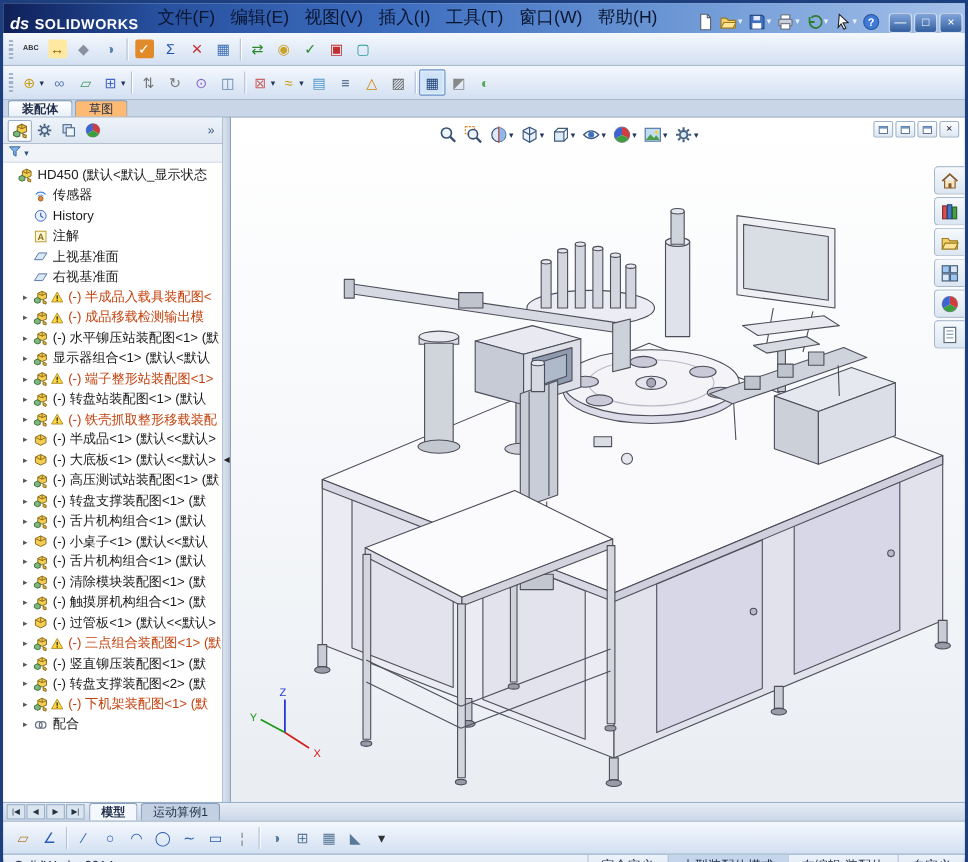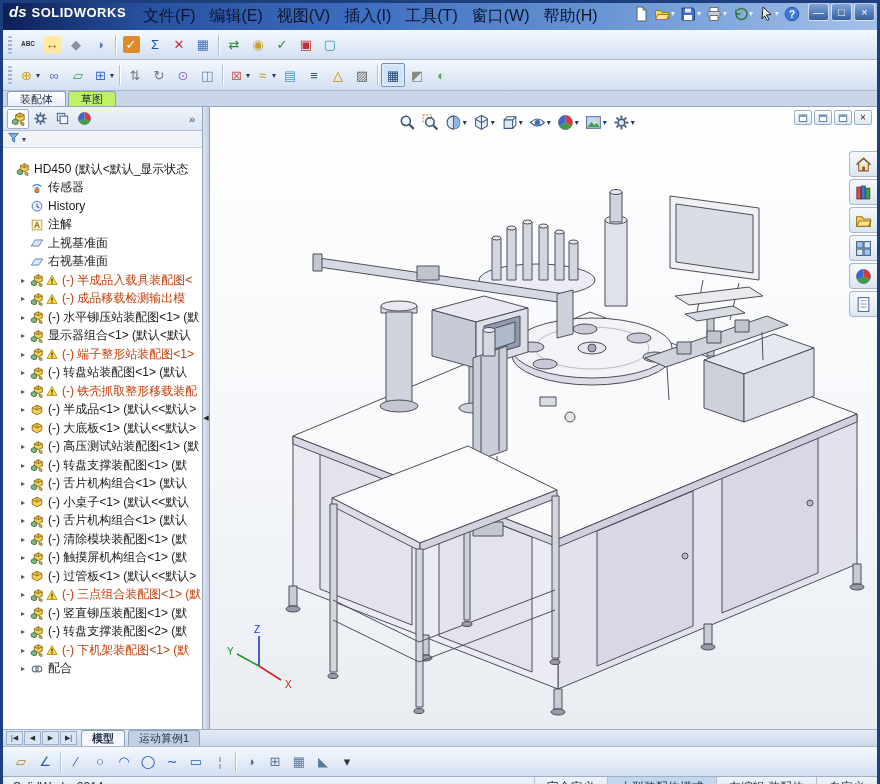--- a/index.html
+++ b/index.html
@@ -1,19 +1,19 @@
 <!DOCTYPE html>
 <html><head>
 <meta charset="utf-8">
 <style>
 *{box-sizing:border-box;margin:0;padding:0}
 html,body{width:880px;height:784px;overflow:hidden;font-family:"Liberation Sans","DejaVu Sans",sans-serif;font-size:12px;color:#111}
 .window{width:880px;height:784px;display:flex;flex-direction:column;border:3px solid #1d3f7e;background:#d6e3f4}
 
-.titlebar{height:27px;flex:0 0 27px;display:flex;align-items:flex-start;background:linear-gradient(90deg,#0e2058 0%,#27509e 16%,#3f6fc0 42%,#6f9ad6 72%,#a5c1ea 100%);overflow:hidden}
+.titlebar{height:27px;flex:0 0 27px;display:flex;align-items:flex-end;background:linear-gradient(90deg,#0e2058 0%,#27509e 16%,#3f6fc0 42%,#6f9ad6 72%,#a5c1ea 100%);overflow:hidden}
 .logo{display:flex;align-items:baseline;gap:5px;padding:0 10px 0 6px;flex:0 0 auto}
 .logo .mark{color:#fff;font-style:italic;font-weight:bold;font-size:15px}
 .logo .word{color:#fff;font-weight:bold;font-size:13px;letter-spacing:.5px}
 .menubar{display:flex;align-items:center;height:100%}
 .menu-item{padding:2px 7px;color:#0a1530;font-size:16px;cursor:default;white-space:nowrap}
 .tspacer{flex:1}
 .qbar{display:flex;align-items:center;gap:1px;padding-right:6px}
 .qbtn{display:inline-flex;align-items:center;justify-content:center;height:21px;padding:0 2px;border-radius:2px}
 .qbtn svg{width:16px;height:16px}
 .qcaret{font-size:8px;color:#e8eefc;margin-left:1px}
@@ -25,35 +25,35 @@
 .row2{height:31px;flex:0 0 31px}
 .grip{width:4px;height:18px;margin:0 4px 0 1px;background:repeating-linear-gradient(#9fb2ca 0 2px,transparent 2px 4px);border-radius:2px}
 .tbtn{display:inline-flex;align-items:center;justify-content:center;height:24px;min-width:24px;padding:0 1px;border:1px solid transparent;border-radius:2px}
 .tbtn.active{background:#cfe3f8;border-color:#6b93c9;box-shadow:inset 0 0 3px #fff}
 .glyph{display:inline-flex;width:17px;height:17px;align-items:center;justify-content:center;font-size:13px;line-height:1;border-radius:2px}
 .glyph.small{font-size:6.5px;font-weight:bold;letter-spacing:0}
 .caret{font-size:8px;color:#23375a;margin-left:1px}
 .tsep{width:1px;height:20px;background:#b3c0d2;box-shadow:1px 0 0 #fff;margin:0 3px}
 
 .cmrow{height:16px;flex:0 0 16px;display:flex;align-items:flex-end;background:#c9d6e8;border-bottom:1px solid #93a7c0;padding-left:4px}
-.cmtab{display:inline-flex;align-items:center;height:15px;padding:0 12px;font-size:11px;color:#22304a;background:#bef264;border:1px solid #8aa0bc;border-bottom:none;border-radius:3px 3px 0 0;margin-right:2px}
-.cmtab.active{background:linear-gradient(#fefefe,#e9f0f9);font-weight:normal}
+.cmtab{display:inline-flex;align-items:center;height:15px;padding:0 12px;font-size:11px;color:#22304a;background:#fdba74;border:1px solid #8aa0bc;border-bottom:none;border-radius:3px 3px 0 0;margin-right:2px}
+.cmtab.active{background:linear-gradient(#fefefe,#e9f0f9);font-weight:bold}
 
 .main{flex:0 0 622px;height:622px;display:flex;min-height:0}
 .leftpanel{flex:0 0 200px;width:200px;display:flex;flex-direction:column;background:#fff;border-right:1px solid #8fa3ba}
 .fmheader{height:24px;flex:0 0 24px;display:flex;align-items:center;background:linear-gradient(#eef3f9,#dde6f1);border-bottom:1px solid #b3c0d2;padding:0 4px}
 .fmtab{display:inline-flex;align-items:center;justify-content:center;width:22px;height:20px;border:1px solid transparent;border-radius:2px}
 .fmtab.active{background:#fff;border-color:#9ab0c8}
 .fmtab svg{width:15px;height:15px}
 .fmspacer{flex:1}
 .chevron{font-size:11px;color:#33507a;padding:0 3px}
 .filterrow{height:17px;flex:0 0 17px;display:flex;align-items:center;gap:2px;background:#f0f4f9;border-bottom:1px solid #ccd7e4;padding:0 4px}
 .filterrow svg{width:13px;height:13px}
 .fcaret{font-size:8px;color:#33507a}
-.tree{flex:1;overflow:hidden;background:#fff;padding-top:12px}
+.tree{flex:1;overflow:hidden;background:#fff;padding-top:2px}
 .trow{height:18.5px;display:flex;align-items:center;padding-left:4px;white-space:nowrap;overflow:hidden}
 .trow.indent{padding-left:18px}
 .arrow{width:9px;flex:0 0 9px;font-size:8px;color:#555}
 .ticon{display:inline-flex;width:15px;flex:0 0 15px}
 .ticon svg{width:14px;height:14px}
 .warnicon{display:inline-flex;width:13px;flex:0 0 13px;margin-left:1px}
 .warnicon svg{width:12px;height:12px}
 .tlabel{margin-left:3px;font-size:12px;color:#1a1a1a}
 .trow.warn .tlabel{color:#c2410c}
 

